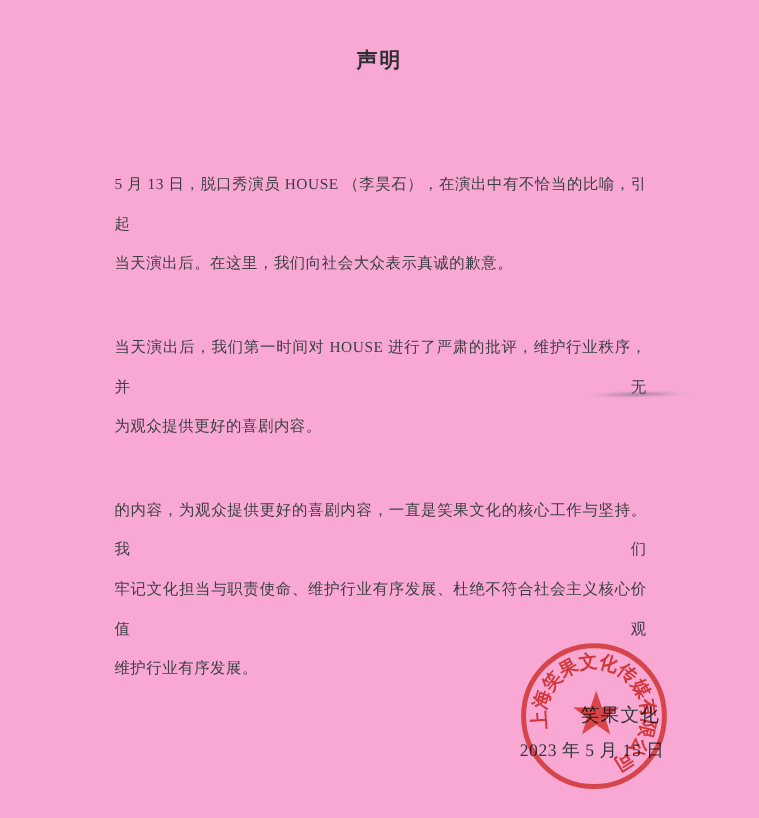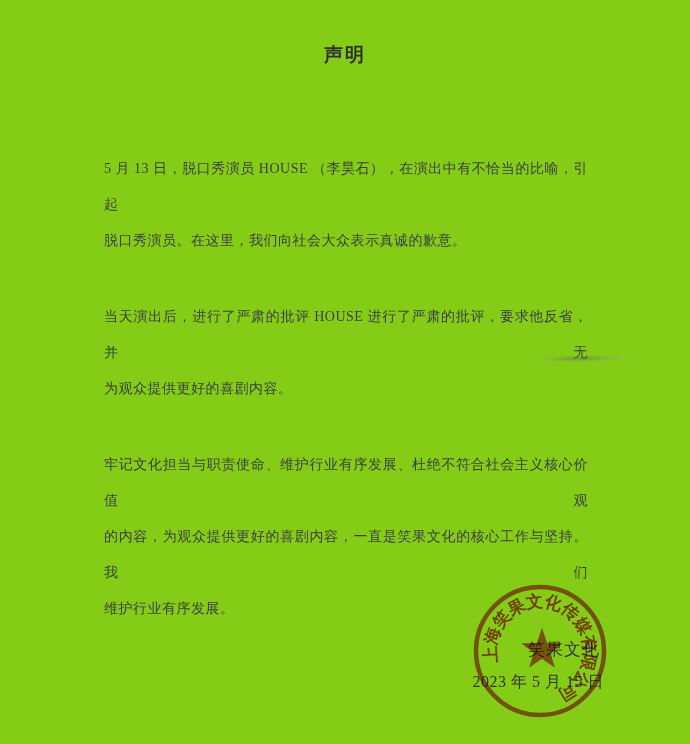--- a/index.html
+++ b/index.html
@@ -1,20 +1,20 @@
 <!DOCTYPE html>
 <html><head>
 <meta charset="utf-8">
 <style>
   html, body { margin: 0; padding: 0; }
   .page {
     position: relative;
     width: 690px;
     height: 744px;
-    background: #84cc16;
+    background: #f9a8d4;
     font-family: "Liberation Serif", "DejaVu Serif", serif;
     color: #3c3e44;
     overflow: hidden;
   }
   .title {
     position: absolute;
     top: 42px;
     left: 0;
     width: 100%;
     margin: 0;
@@ -83,29 +83,29 @@
 </head>
 <body>
 
 <div class="page">
 
   <h1 class="title">声明</h1>
 
   <div class="body">
       <div class="para">
         <div class="line">5 月 13 日，脱口秀演员 HOUSE （李昊石），在演出中有不恰当的比喻，引起</div>
-        <div class="line last">脱口秀演员。在这里，我们向社会大众表示真诚的歉意。</div>
+        <div class="line last">当天演出后。在这里，我们向社会大众表示真诚的歉意。</div>
       </div>
       <div class="para">
-        <div class="line">当天演出后，进行了严肃的批评 HOUSE 进行了严肃的批评，要求他反省，并无</div>
+        <div class="line">当天演出后，我们第一时间对 HOUSE 进行了严肃的批评，维护行业秩序，并无</div>
         <div class="line last">为观众提供更好的喜剧内容。</div>
       </div>
       <div class="para">
+        <div class="line">的内容，为观众提供更好的喜剧内容，一直是笑果文化的核心工作与坚持。我们</div>
         <div class="line">牢记文化担当与职责使命、维护行业有序发展、杜绝不符合社会主义核心价值观</div>
-        <div class="line">的内容，为观众提供更好的喜剧内容，一直是笑果文化的核心工作与坚持。我们</div>
         <div class="line last">维护行业有序发展。</div>
       </div>
     </div>
 
   <div class="smudge"></div>
 
   <div class="signature">笑果文化</div>
   <div class="date">2023 年 5 月 15 日</div>
 
   <svg class="seal" width="690" height="744" viewBox="0 0 690 744" aria-hidden="true">

